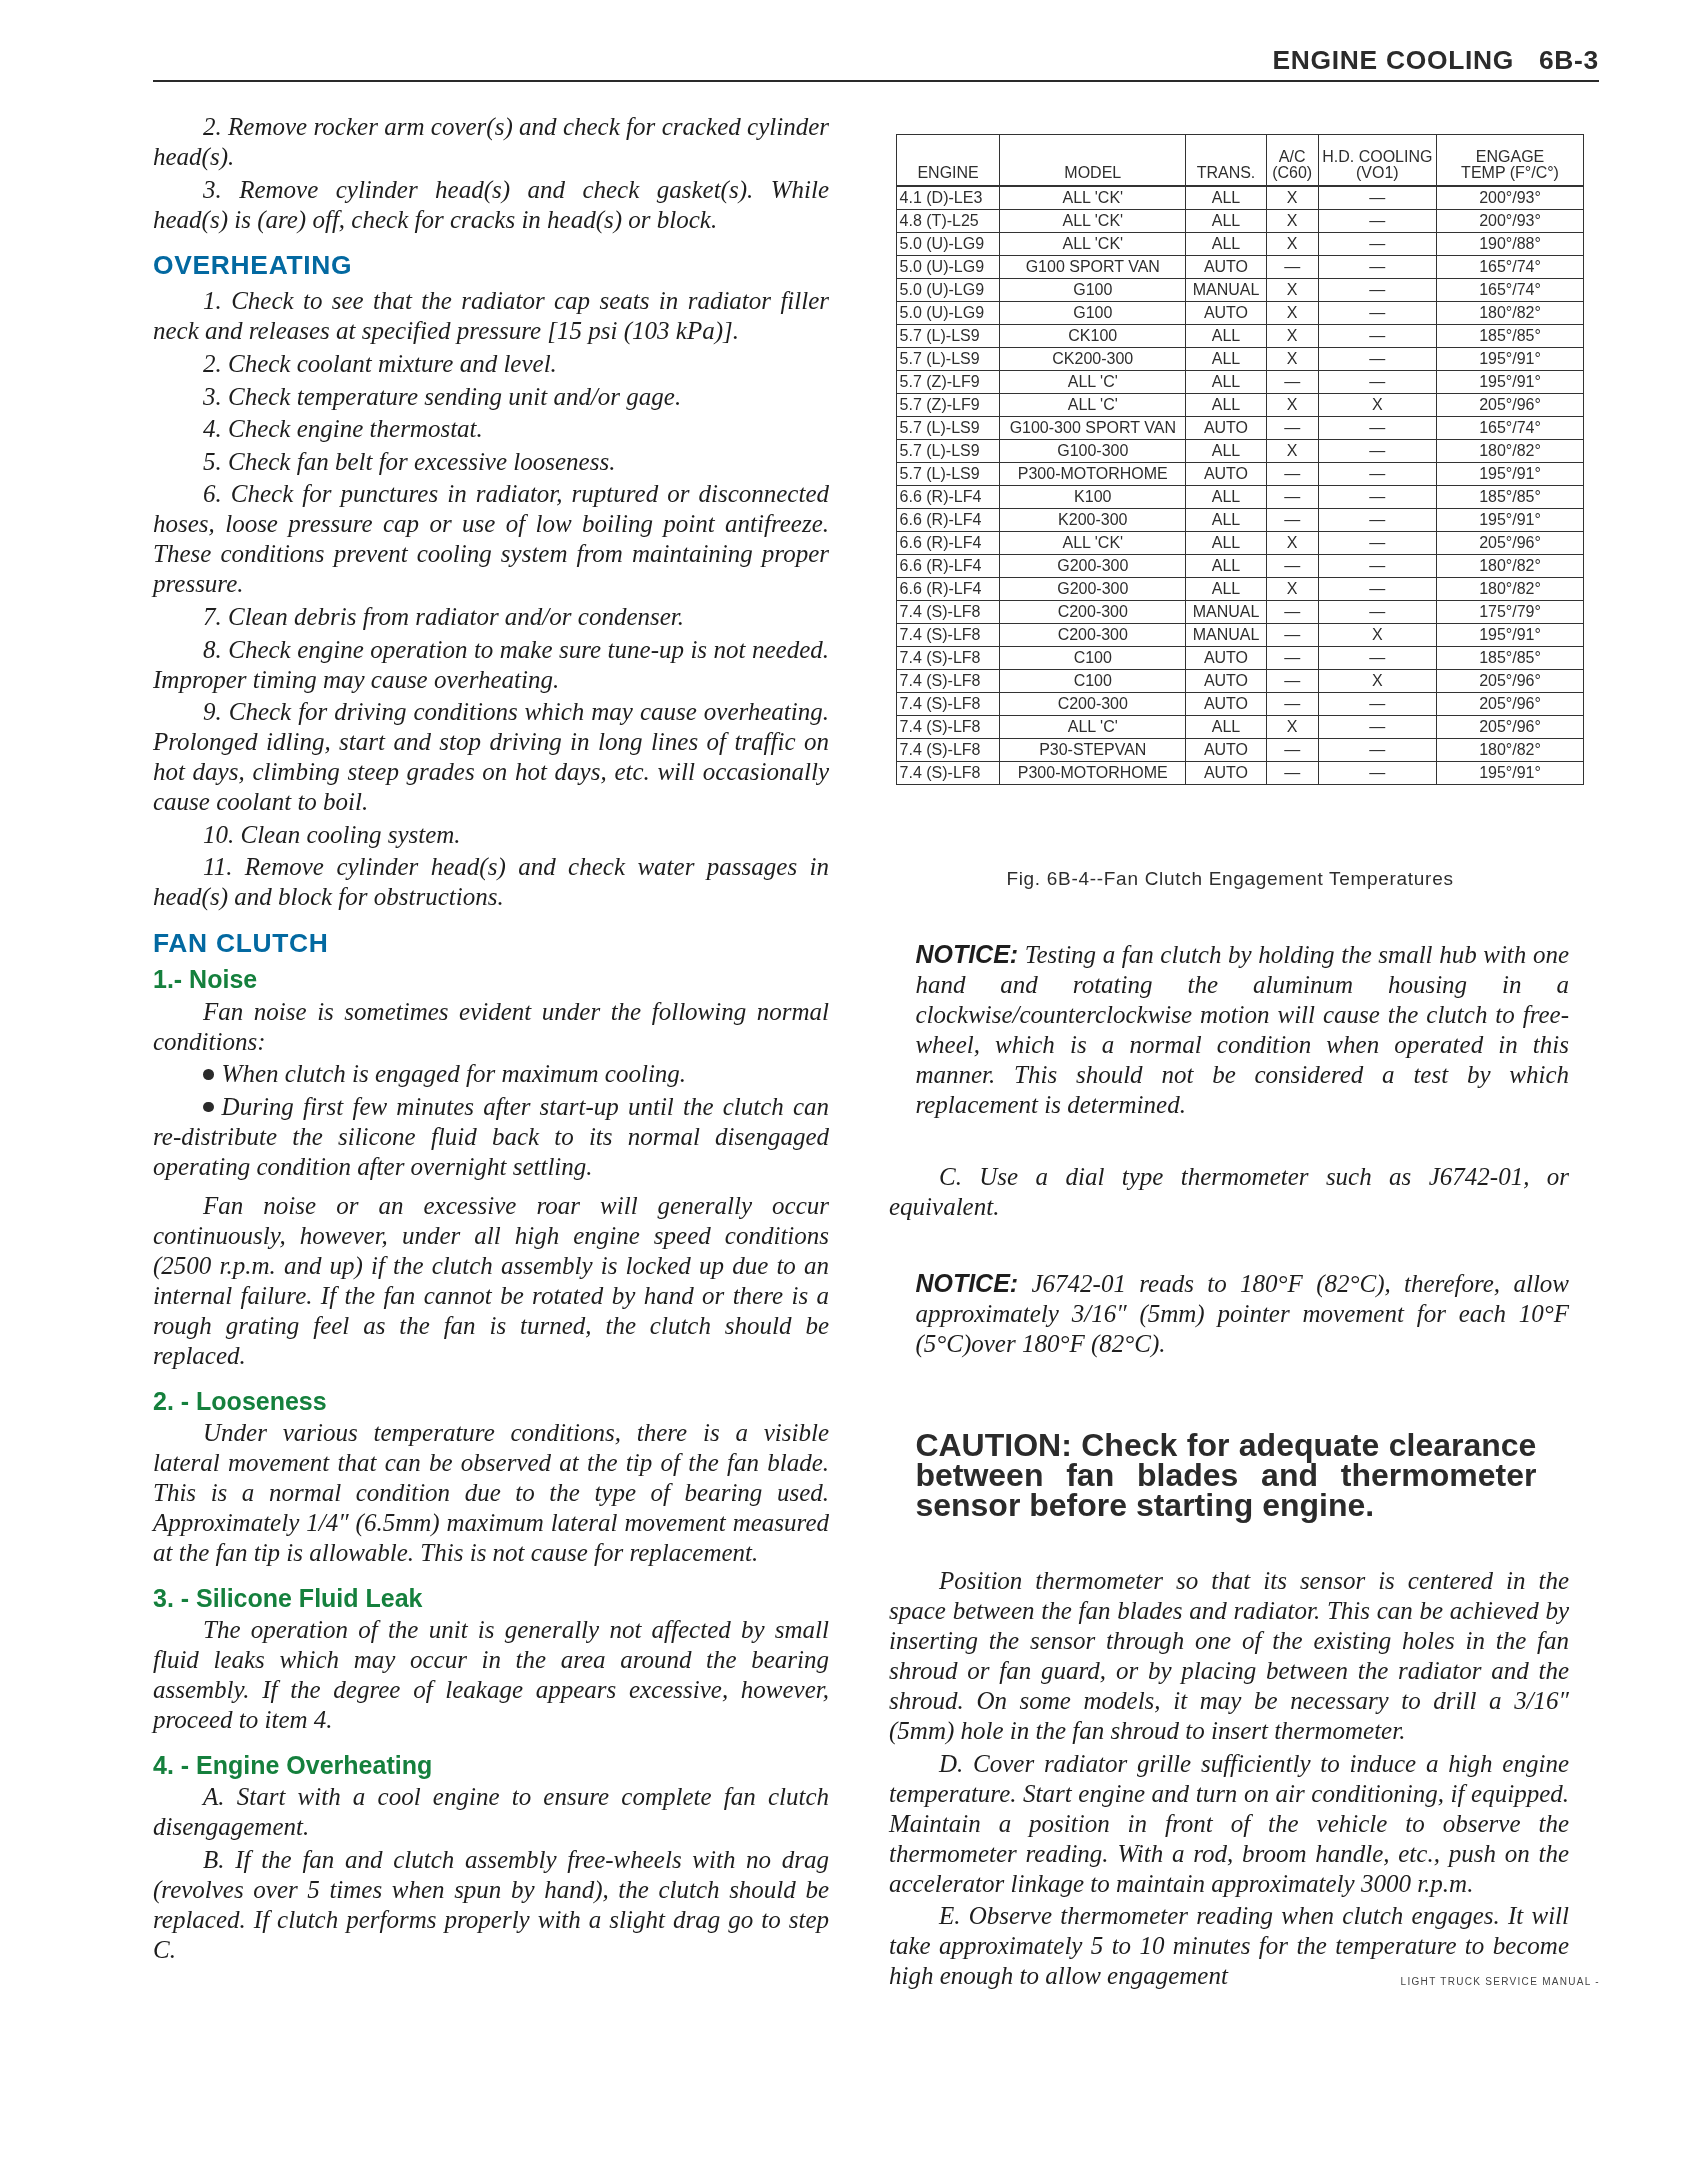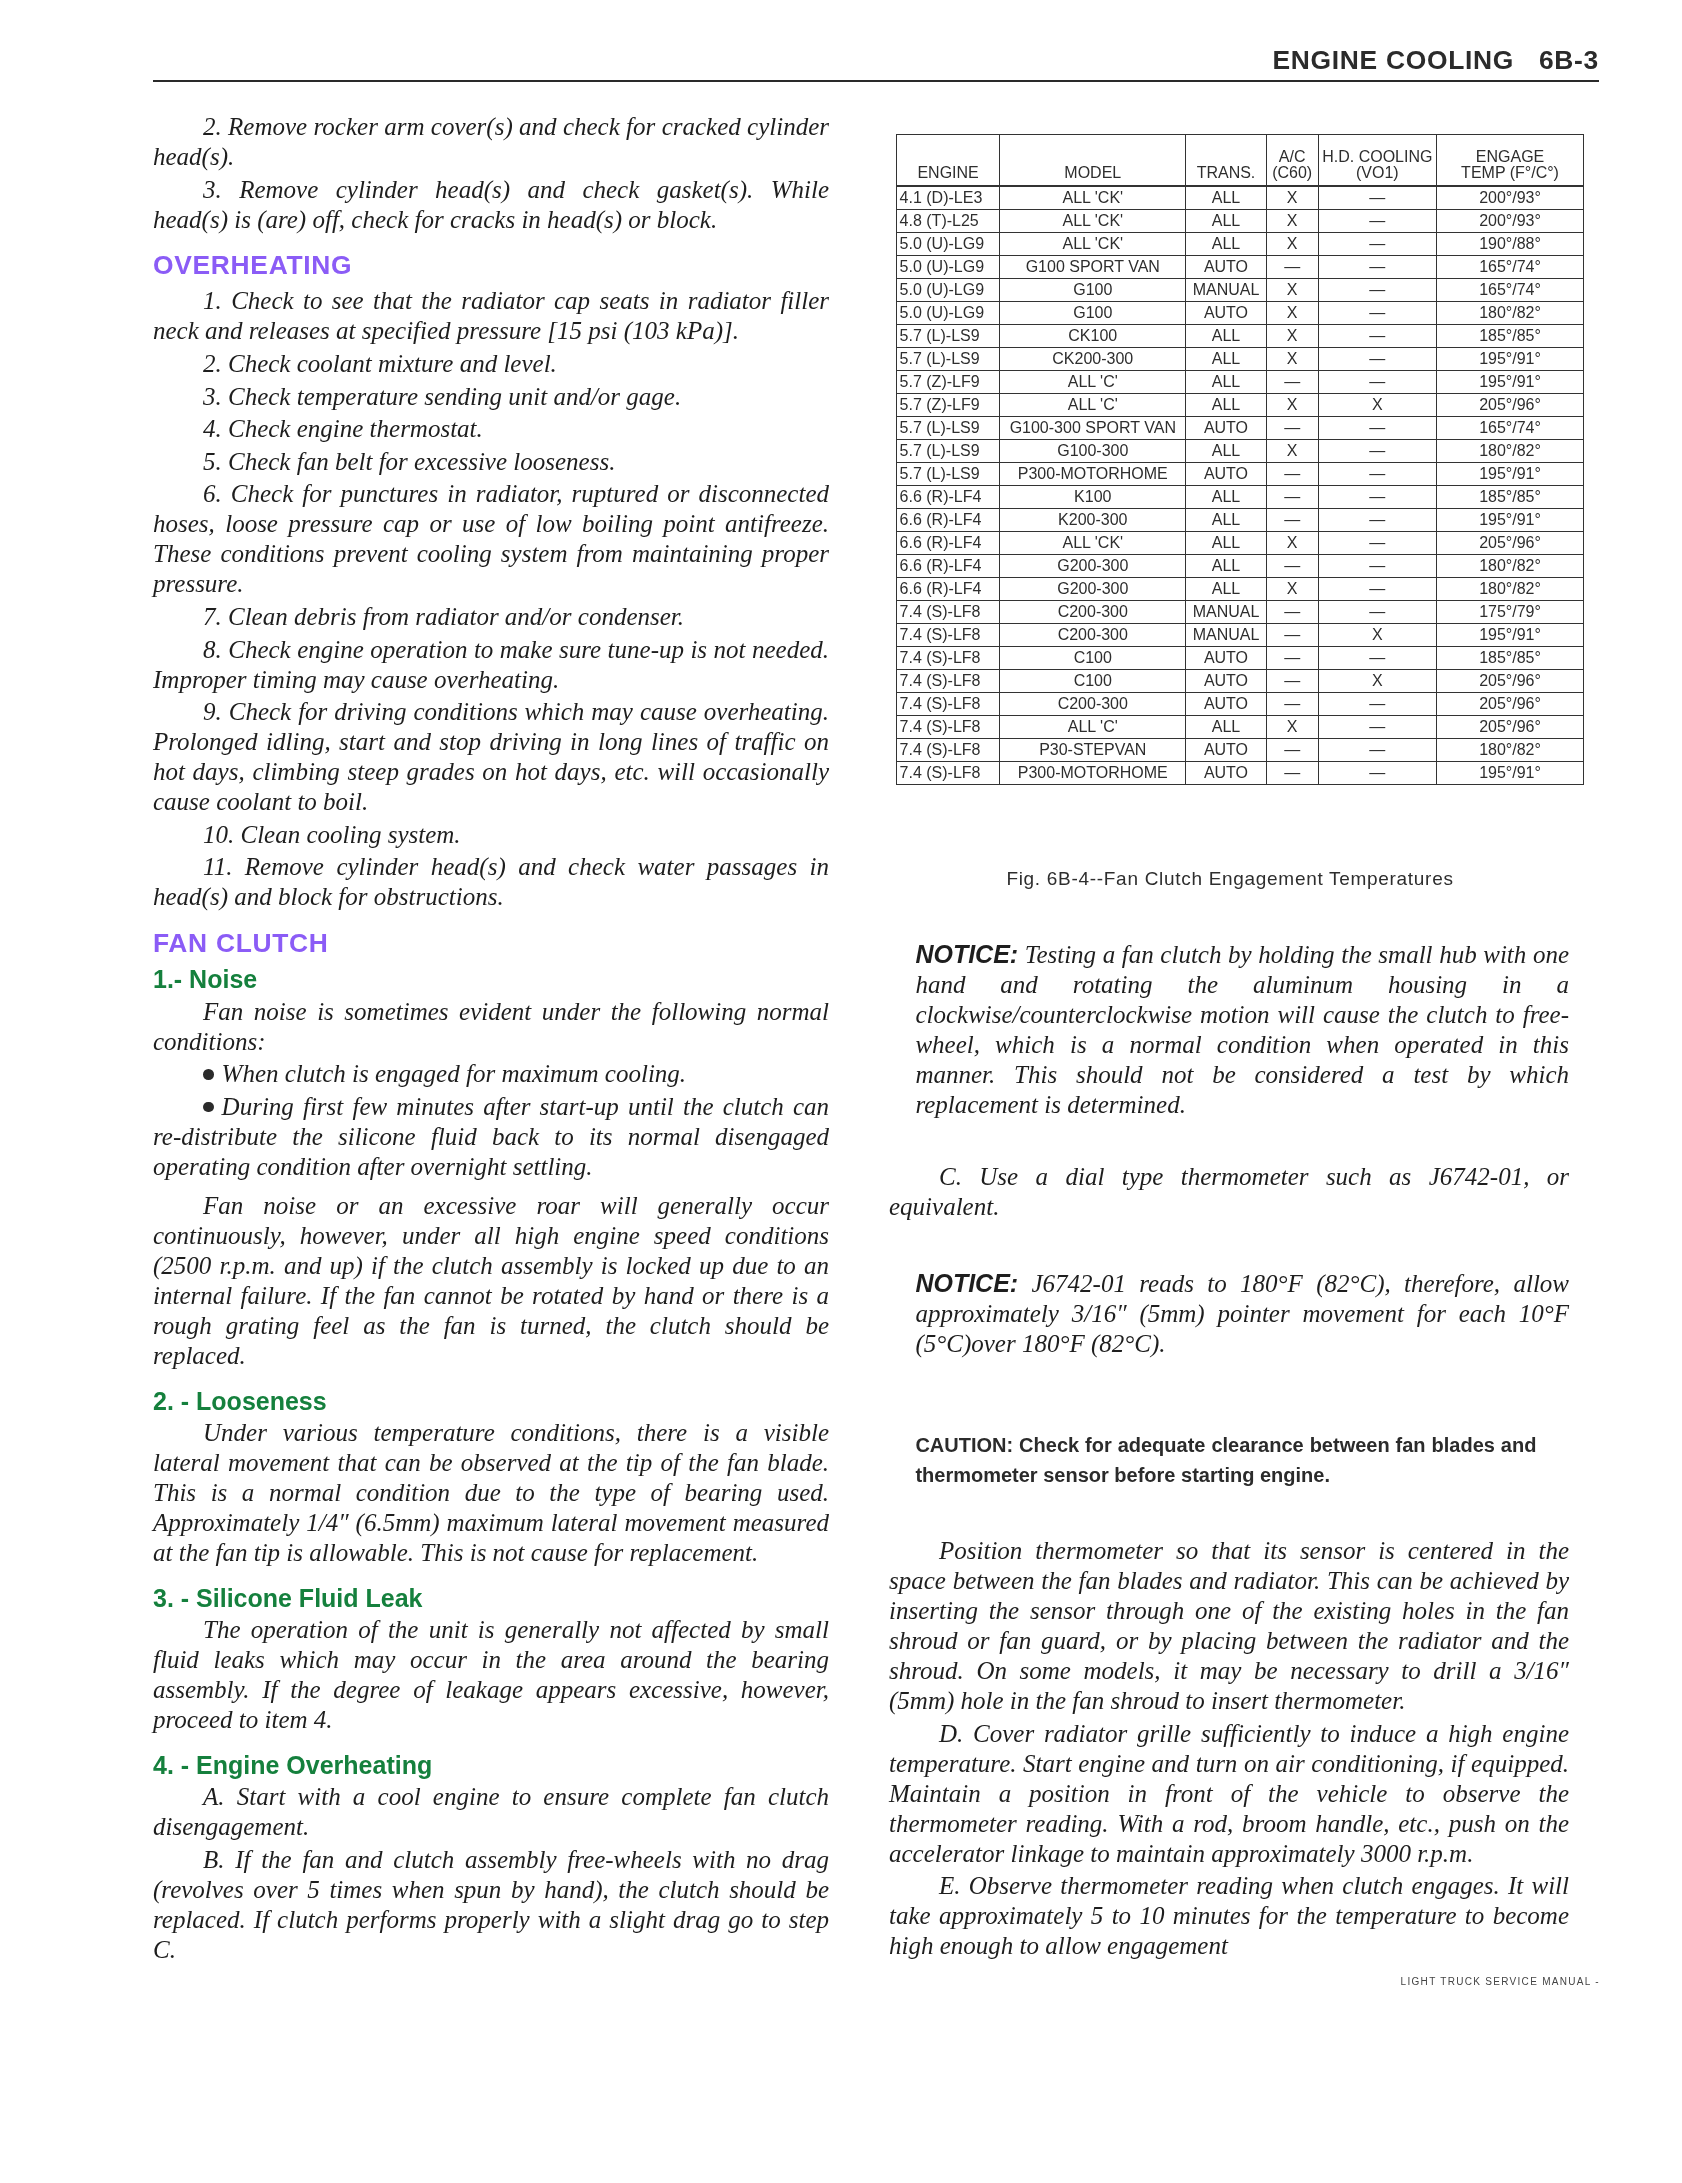--- a/index.html
+++ b/index.html
@@ -22,21 +22,21 @@
 
   .col { position: absolute; top: 112px; }
   .col-left { left: 153px; width: 676px; }
   .col-right { left: 889px; width: 680px; }
 
   p { margin: 0; font-size: 25px; line-height: 30px; text-align: justify; font-style: italic; }
   p.ind { text-indent: 50px; }
   p.gap { margin-top: 2.6px; }
   .h1 {
     font-family: "Liberation Sans", "DejaVu Sans", sans-serif;
-    font-weight: bold; font-size: 26.4px; color: #8b5cf6; letter-spacing: 0.7px;
+    font-weight: bold; font-size: 26.4px; color: #0369a1; letter-spacing: 0.7px;
     margin: 14.5px 0 5.3px 0; line-height: 32px;
   }
   .h2 {
     font-family: "Liberation Sans", "DejaVu Sans", sans-serif;
     font-weight: bold; font-size: 25px; color: #15803d;
     margin: 14.5px 0 2.6px 0; line-height: 30px;
   }
   .bullet-dot { display: inline-block; width: 10.6px; height: 10.6px; border-radius: 50%;
     background: #2b2b2b; margin-right: 8px; vertical-align: middle; position: relative; top: -2px; }
 
@@ -57,21 +57,21 @@
   .caption {
     position: absolute; left: 896px; top: 868px; width: 668px; text-align: center;
     font-family: "Liberation Sans", "DejaVu Sans", sans-serif; font-size: 19px; letter-spacing: 0.7px;
     color: #2e2e2e;
   }
 
   .notice-block { margin-left: 26.4px; }
   .lbl { font-family: "Liberation Sans", "DejaVu Sans", sans-serif; font-weight: bold; }
   .caution {
     font-family: "Liberation Sans", "DejaVu Sans", sans-serif; font-weight: bold;
-    font-size: 20px; line-height: 30px; color: #2b2b2b; text-align: justify;
+    font-size: 32px; line-height: 30px; color: #2b2b2b; text-align: justify;
   }
   .footer {
     position: absolute; right: 83px; top: 1976px;
     font-family: "Liberation Sans", "DejaVu Sans", sans-serif; font-size: 10px;
     letter-spacing: 1.3px; color: #444;
   }
 </style>
 </head>
 <body>
 

